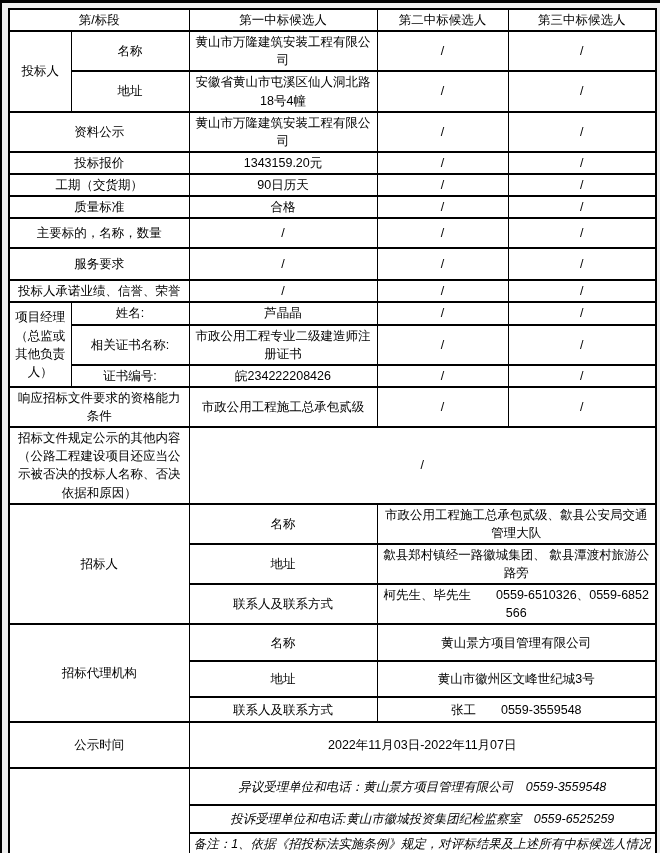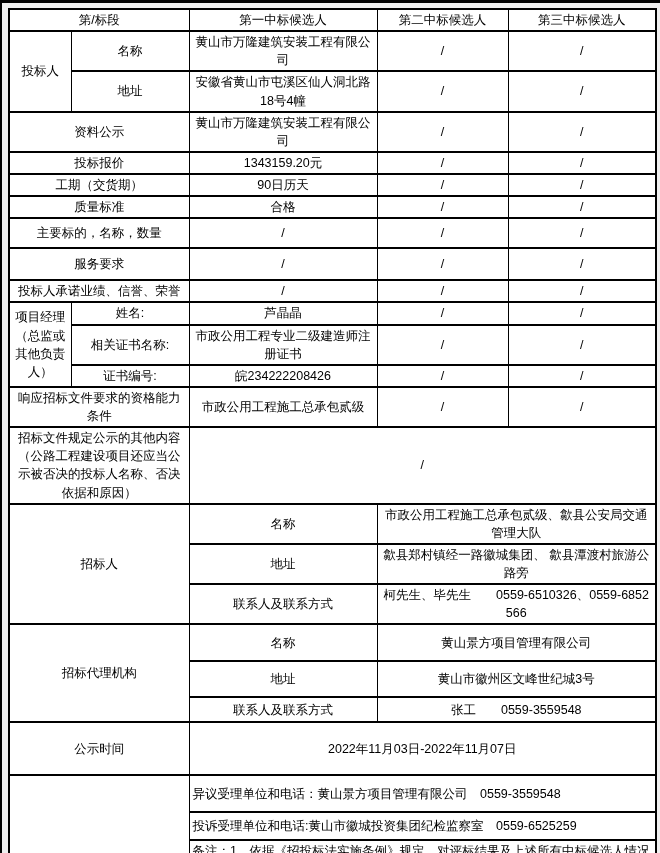--- a/index.html
+++ b/index.html
@@ -25,21 +25,21 @@
     border-left-width:1px;
     border-right-width:1px;
     padding:1px 3px;
     text-align:center;
     vertical-align:middle;
     font-size:12.5px;
     line-height:1.45;
     word-break:break-all;
     overflow:hidden;
   }
-  td.left{text-align:left;}
+  td.left{text-align:center;font-style:italic;}
   td.pre{white-space:pre-wrap;}
 </style>
 </head>
 <body>
 
 <table>
   <colgroup>
     <col style="width:62px">
       <col style="width:118px">
       <col style="width:188px">
@@ -165,21 +165,21 @@
   </tr>
   <tr style="height:36px">
     <td>地址</td>
     <td colspan="2">黄山市徽州区文峰世纪城3号</td>
   </tr>
   <tr style="height:25px">
     <td>联系人及联系方式</td>
     <td colspan="2">张工　　0559-3559548</td>
   </tr>
 
-  <tr style="height:53px">
+  <tr style="height:46px">
     <td colspan="2">公示时间</td>
     <td colspan="3">2022年11月03日-2022年11月07日</td>
   </tr>
 
   <tr style="height:37px">
     <td colspan="2" rowspan="3">异议受理及投诉方式</td>
     <td colspan="3" class="left">异议受理单位和电话：黄山景方项目管理有限公司　0559-3559548</td>
   </tr>
   <tr style="height:28px">
     <td colspan="3" class="left">投诉受理单位和电话:黄山市徽城投资集团纪检监察室　0559-6525259</td>

